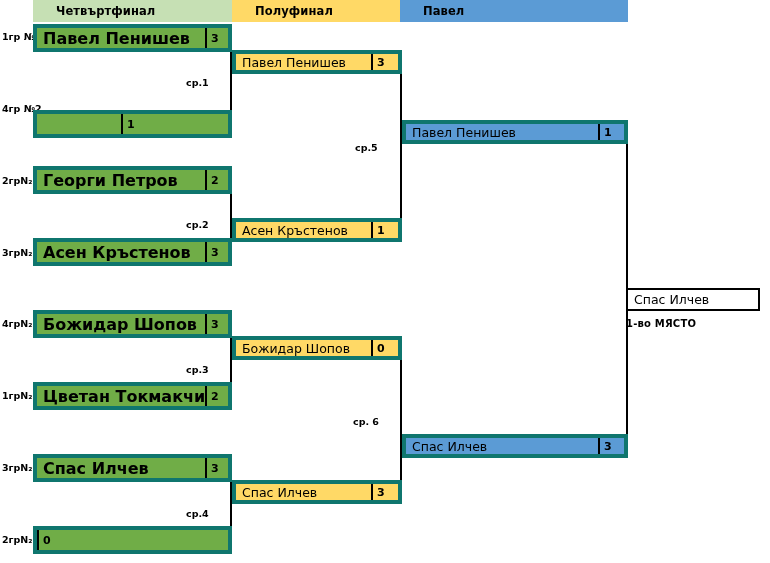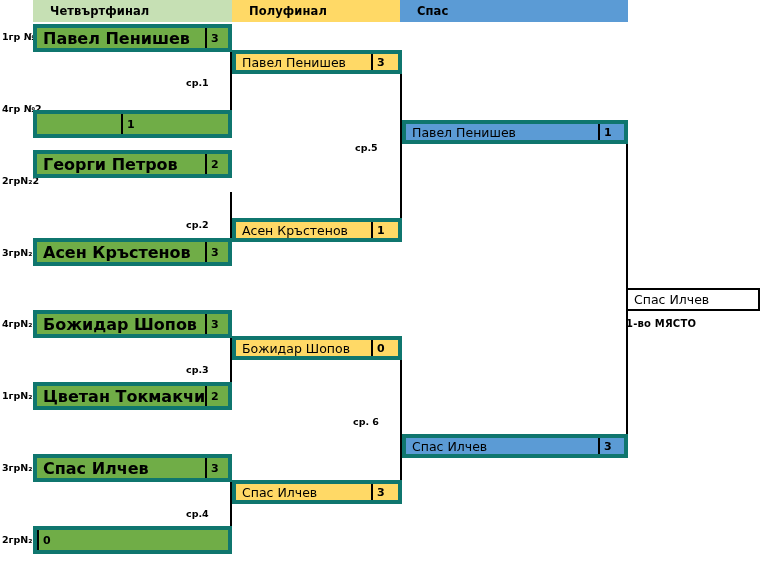--- a/index.html
+++ b/index.html
@@ -7,21 +7,21 @@
     width:770px;height:563px;position:relative;overflow:hidden;
     background:#ffffff;
     font-family:"DejaVu Sans","Liberation Sans",sans-serif;
   }
   .stage{position:absolute;left:0;top:0;width:770px;height:563px;}
 
   
   .hdr{
     position:absolute;height:22px;line-height:22px;
     font-size:11.5px;font-weight:bold;color:#000;
-    padding-left:17px;box-sizing:border-box;
+    padding-left:23px;box-sizing:border-box;
     letter-spacing:.1px;
   }
   .hdr-qf{left:33px;top:0;width:199px;background:#c6e0b4;}
   .hdr-sf{left:232px;top:0;width:168px;background:#ffd966;}
   .hdr-f {left:400px;top:0;width:228px;background:#5b9bd5;}
 
   
   .seed{
     position:absolute;font-size:9.5px;font-weight:bold;color:#000;
     white-space:nowrap;text-align:left;
@@ -80,21 +80,21 @@
     white-space:nowrap;
   }
 </style>
 </head>
 <body>
 
 <div class="stage">
 
   <div class="hdr hdr-qf">Четвъртфинал</div>
   <div class="hdr hdr-sf">Полуфинал</div>
-  <div class="hdr hdr-f">Спас</div>
+  <div class="hdr hdr-f">Павел</div>
 
   <div class="seed" style="left:2px;top:31px;">1гр №1</div>
   <div class="seed" style="left:2px;top:103px;">4гр №2</div>
   <div class="seed" style="left:2px;top:175px;">2грΝ₂2</div>
   <div class="seed" style="left:2px;top:247px;">3грΝ₂1</div>
   <div class="seed" style="left:2px;top:318px;">4грΝ₂1</div>
   <div class="seed" style="left:2px;top:390px;">1грΝ₂2</div>
   <div class="seed" style="left:2px;top:462px;">3грΝ₂2</div>
   <div class="seed" style="left:2px;top:534px;">2грΝ₂1</div>
 
@@ -121,21 +121,21 @@
   <div class="mlab" style="left:353px;top:416px;">ср. 6</div>
 
   <div class="slot r1" style="top:24px;">
     <span class="nm">Павел Пенишев</span>
     <span class="sc">3</span>
   </div>
   <div class="slot r1" style="top:110px;flex-direction:column;">
     <span class="nm">Петър Серт</span>
     <span class="sc">1</span>
   </div>
-  <div class="slot r1" style="top:150px;gap:12px;">
+  <div class="slot r1" style="top:166px;gap:12px;">
     <span class="nm">Георги Петров</span>
     <span class="sc">2</span>
   </div>
   <div class="slot r1" style="top:238px;">
     <span class="nm">Асен Кръстенов</span>
     <span class="sc">3</span>
   </div>
   <div class="slot r1" style="top:310px;">
     <span class="nm">Божидар Шопов</span>
     <span class="sc">3</span>

